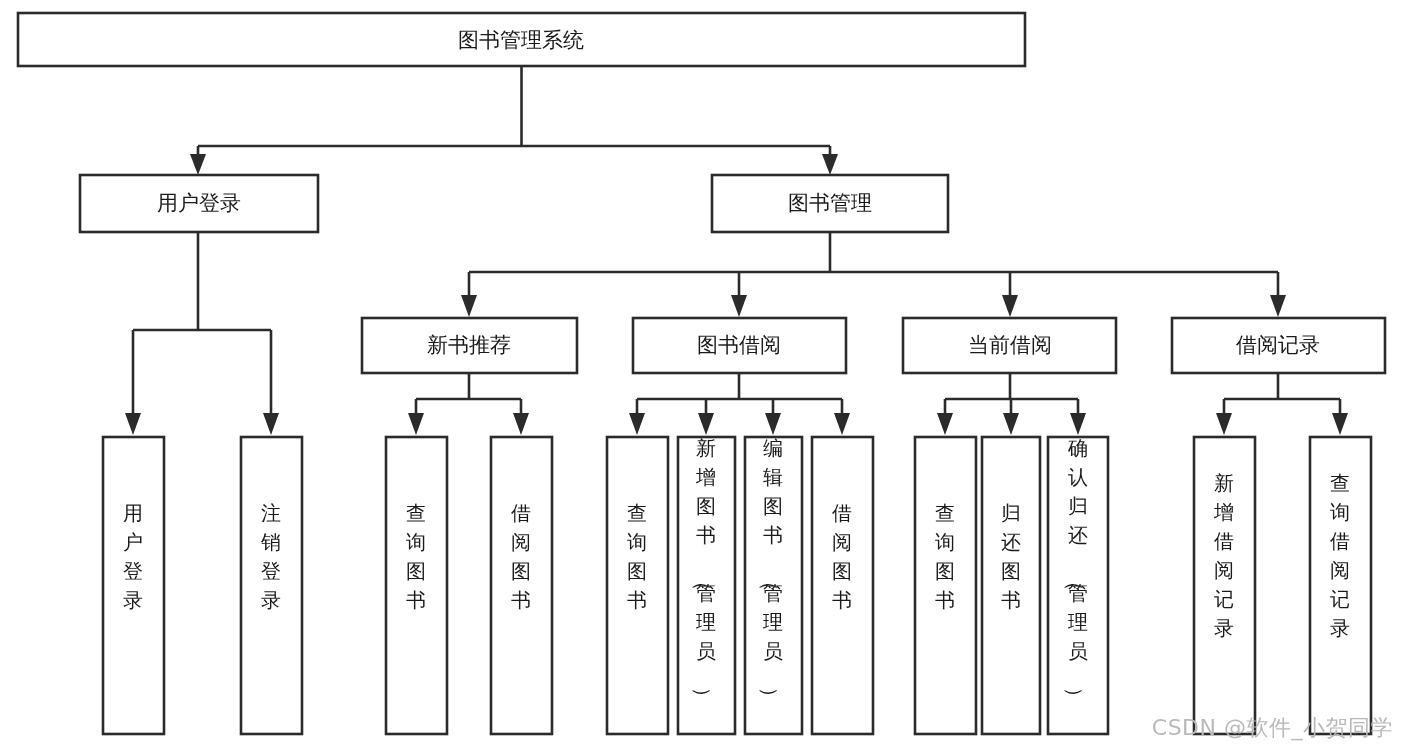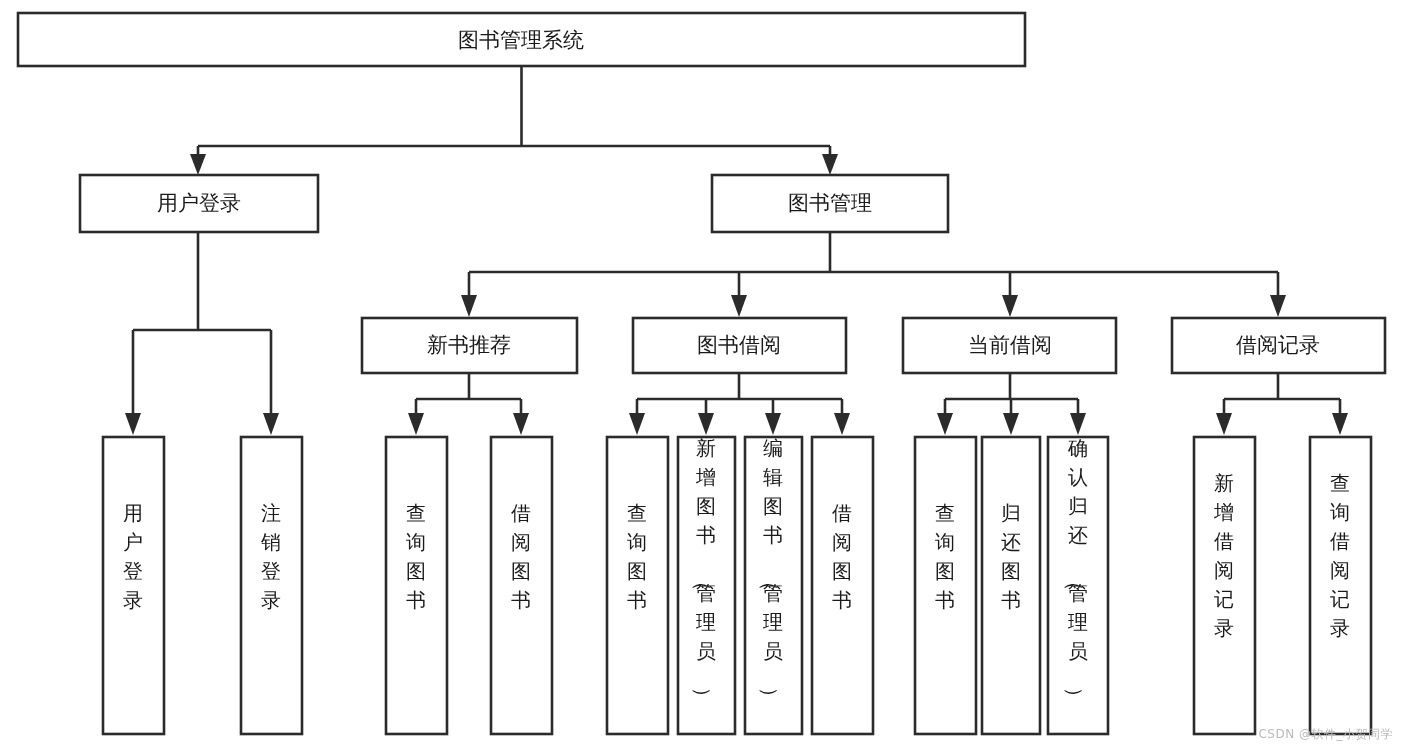--- a/index.html
+++ b/index.html
@@ -53,21 +53,21 @@
     font-family: "DejaVu Sans", "Liberation Sans", sans-serif;
     font-size: 20px;
     fill: #1a1a1a;
     text-anchor: middle;
   }
   .watermark-text {
     position: absolute;
     right: 12px;
     bottom: 4px;
     font-family: "DejaVu Sans", "Liberation Sans", sans-serif;
-    font-size: 12px;
+    font-size: 22px;
     color: #b9b9b9;
     white-space: nowrap;
     letter-spacing: 0.5px;
   }
 </style>
 </head>
 <body>
 
 <div id="diagram-root">
 

